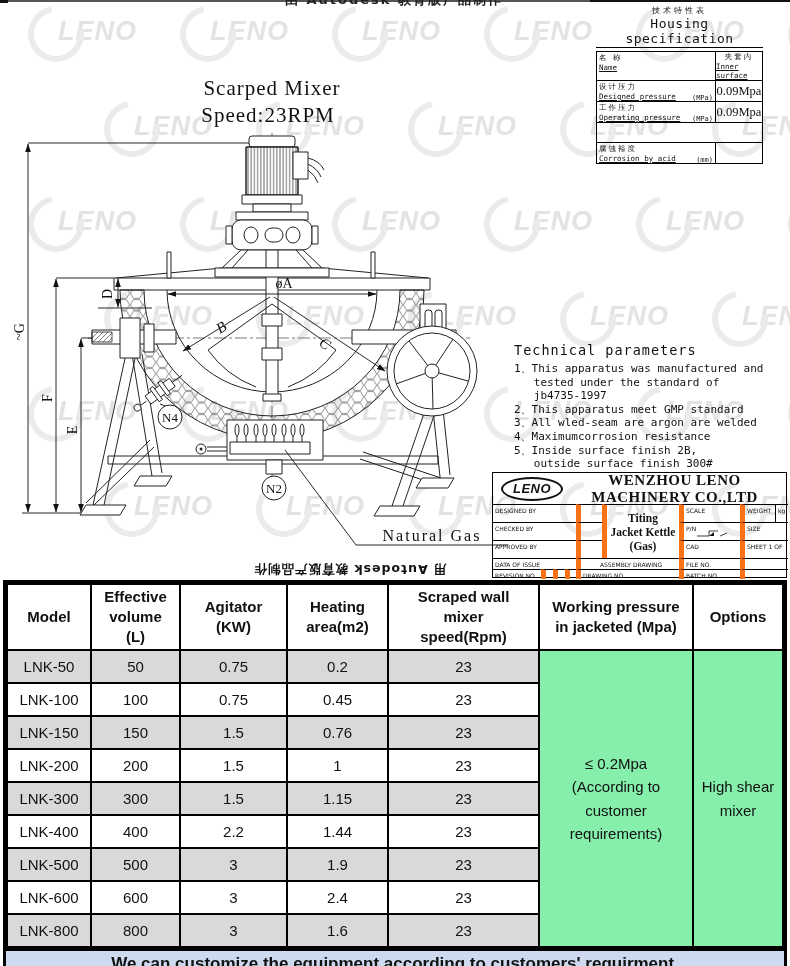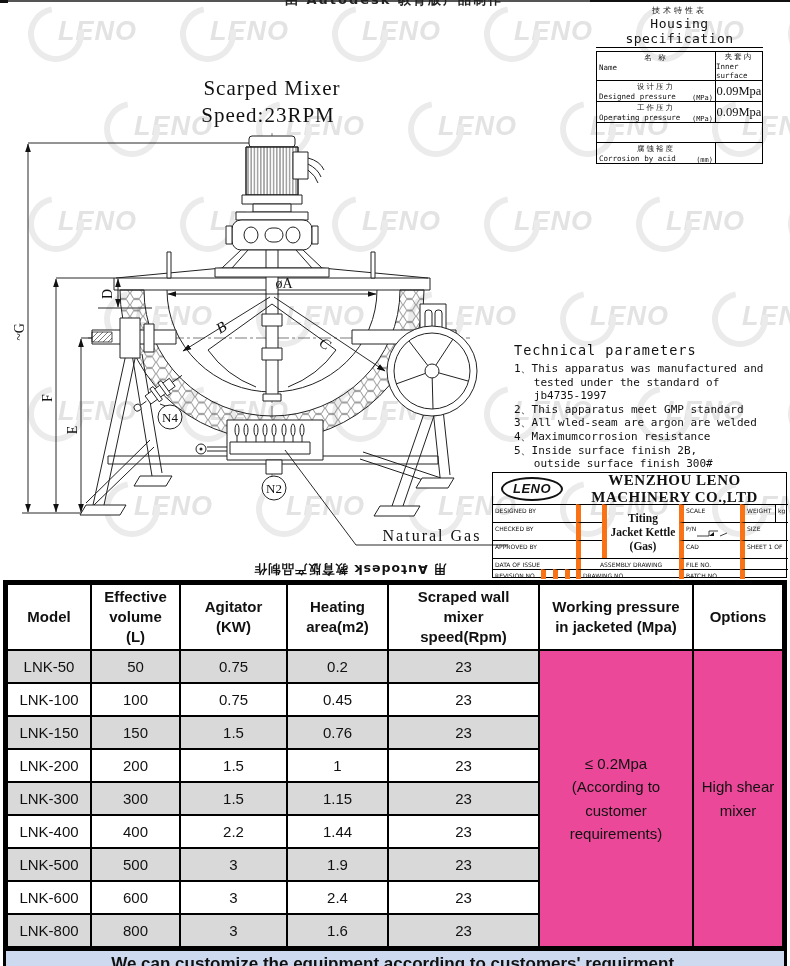--- a/index.html
+++ b/index.html
@@ -31,22 +31,22 @@
   .bigtxt{font:21px "Liberation Serif",serif;fill:#111;text-anchor:middle;letter-spacing:1px;}
   
   #housing{position:absolute;left:596px;top:5px;width:167px;z-index:2;}
   .h-title-cn{text-align:center;font:8px "DejaVu Sans",sans-serif;letter-spacing:3px;}
   .h-title-en{text-align:center;font:13px "DejaVu Sans Mono",monospace;letter-spacing:0.5px;
       border-bottom:1.5px solid #000;padding-bottom:1px;}
   .h-box{border:1.2px solid #000;margin-top:3px;}
   .hrow{display:flex;border-top:1px solid #000;min-height:18.5px;}
   .hrow:first-child{border-top:none;}
   .hlab{width:114px;position:relative;padding:1px 2px 0 2px;border-right:1px solid #000;}
-  .hcn{font:7.5px "DejaVu Sans",sans-serif;letter-spacing:2px;text-align:center;}
-  .hen{font:7.5px "DejaVu Sans Mono",monospace;letter-spacing:0;}
+  .hcn{font:7.5px "DejaVu Sans",sans-serif;letter-spacing:2px;text-align:left;}
+  .hen{font:7.5px "DejaVu Sans Mono",monospace;letter-spacing:0;text-decoration:underline;}
   .hunit{position:absolute;right:2px;top:13px;font:7px "DejaVu Sans Mono",monospace;}
   .hval{flex:1;display:flex;flex-direction:column;align-items:center;justify-content:center;}
   .hval.serif{font:12.5px "Liberation Serif",serif;}
   
   #techparams{position:absolute;left:514px;top:342px;width:278px;z-index:2;}
   .tp-title{font:13.5px "DejaVu Sans Mono",monospace;letter-spacing:1px;margin-bottom:4px;}
   .tp-lines{font:11px "DejaVu Sans Mono",monospace;line-height:13.6px;white-space:pre;}
   
   #tblock{position:absolute;left:492px;top:472px;width:295px;height:106px;border:1.5px solid #000;
       background:transparent;z-index:2;box-sizing:border-box;}
@@ -60,21 +60,21 @@
   .tb-product{display:flex;align-items:center;justify-content:center;text-align:center;
       font:bold 11.5px "Liberation Serif",serif;line-height:14px;white-space:pre-line;padding:0;}
   .kg{position:absolute;right:0;top:0;height:100%;width:13px;border-left:1px solid #000;padding:2px 0 0 2px;box-sizing:border-box;}
   
   #spec{position:absolute;left:3px;top:580px;width:784px;border:3px solid #000;background:#fff;z-index:3;box-sizing:border-box;}
   #spec table{border-collapse:collapse;width:100%;table-layout:fixed;}
   #spec th,#spec td{border:2px solid #000;text-align:center;vertical-align:middle;}
   #spec th{font:bold 15px "Liberation Sans",sans-serif;white-space:pre-line;height:62px;line-height:1.35;}
   #spec td{font:15px "Liberation Sans",sans-serif;height:29px;}
   #spec td.shade{background:#d9d9d9;}
-  #spec td.merge{white-space:pre-line;line-height:1.55;background:#ec4899;}
+  #spec td.merge{white-space:pre-line;line-height:1.55;background:#86efac;}
   #footer-bar{border-top:3px solid #000;background:#cdd9ef;text-align:center;
       font:bold 17px "Liberation Sans",sans-serif;height:27px;line-height:26px;}
 </style>
 </head>
 <body>
 
 <div id="page">
 
   <div>
       <span class="wm" style="left: 28px; top: 16px;">LENO</span>

